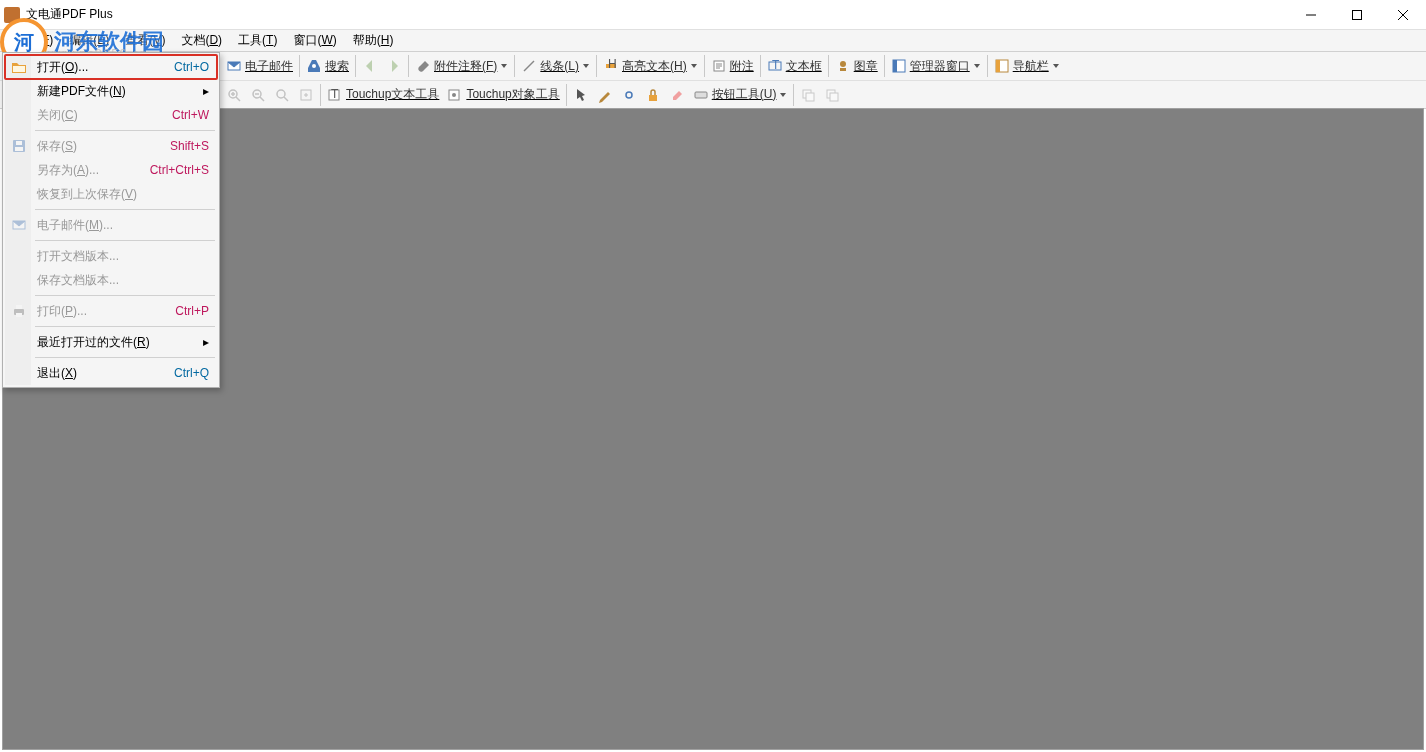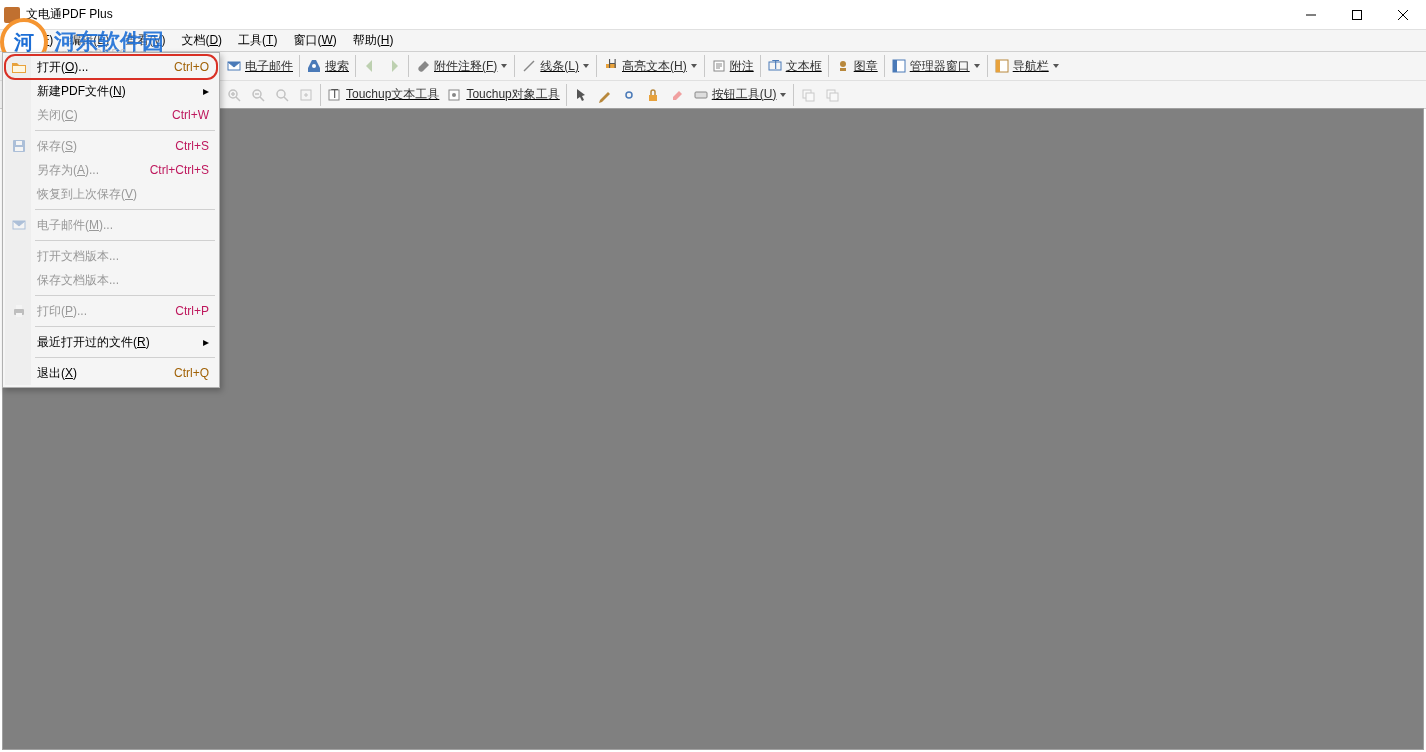--- a/index.html
+++ b/index.html
@@ -54,26 +54,26 @@
 
 
 .workspace { position: absolute; top: 108px; left: 2px; right: 2px; bottom: 2px; background: #808080; border: 1px solid #a0a0a0; }
 
 
 .dropdown { position: absolute; top: 52px; left: 2px; width: 218px; background: #f5f5f5; border: 1px solid #b0b0b0; box-shadow: 2px 3px 6px rgba(0,0,0,0.25); z-index: 100; padding: 2px; }
 .dropdown .icon-col { position: absolute; left: 2px; top: 2px; bottom: 2px; width: 26px; background: #eee; }
 .dd-item { position: relative; height: 24px; display: flex; align-items: center; padding-left: 32px; padding-right: 8px; cursor: pointer; color: #000; }
 .dd-item.disabled { color: #999; cursor: default; }
 .dd-item .label { flex: 1; }
-.dd-item .shortcut { color: #a16207; }
+.dd-item .shortcut { color: #0369a1; }
 .dd-item.disabled .shortcut { color: #be185d; }
 .dd-item .sub-arrow { width: 10px; text-align: right; }
 .dd-sep { height: 1px; background: #d0d0d0; margin: 3px 2px 3px 30px; }
 .dd-item .item-icon { position: absolute; left: 6px; width: 16px; height: 16px; display: flex; align-items: center; justify-content: center; }
-.dd-item.highlighted { outline: 2px solid #d93025; outline-offset: -1px; border-radius: 10px; }
+.dd-item.highlighted { outline: 2px solid #d93025; outline-offset: -1px; border-radius: 1px; }
 
 
 u { text-decoration: underline; }
 </style>
 </head>
 <body>
 
 <svg width="0" height="0" style="position:absolute">
   <defs>
     <g id="ic-folder">
@@ -503,21 +503,21 @@
     <span class="shortcut">Ctrl+W</span>
   </div>
   <div class="dd-sep"></div>
   <div class="dd-item disabled">
     <span class="item-icon">
         <svg viewBox="0 0 16 16" width="16" height="16" opacity="0.4">
           <use href="#ic-save"></use>
         </svg>
       </span>
     <span class="label">保存(<u>S</u>)</span>
-    <span class="shortcut">Ctrl+S</span>
+    <span class="shortcut">Shift+S</span>
   </div>
   <div class="dd-item disabled">
     <span class="label">另存为(<u>A</u>)...</span>
     <span class="shortcut">Ctrl+Ctrl+S</span>
   </div>
   <div class="dd-item disabled">
     <span class="label">恢复到上次保存(<u>V</u>)</span>
   </div>
   <div class="dd-sep"></div>
   <div class="dd-item disabled">

